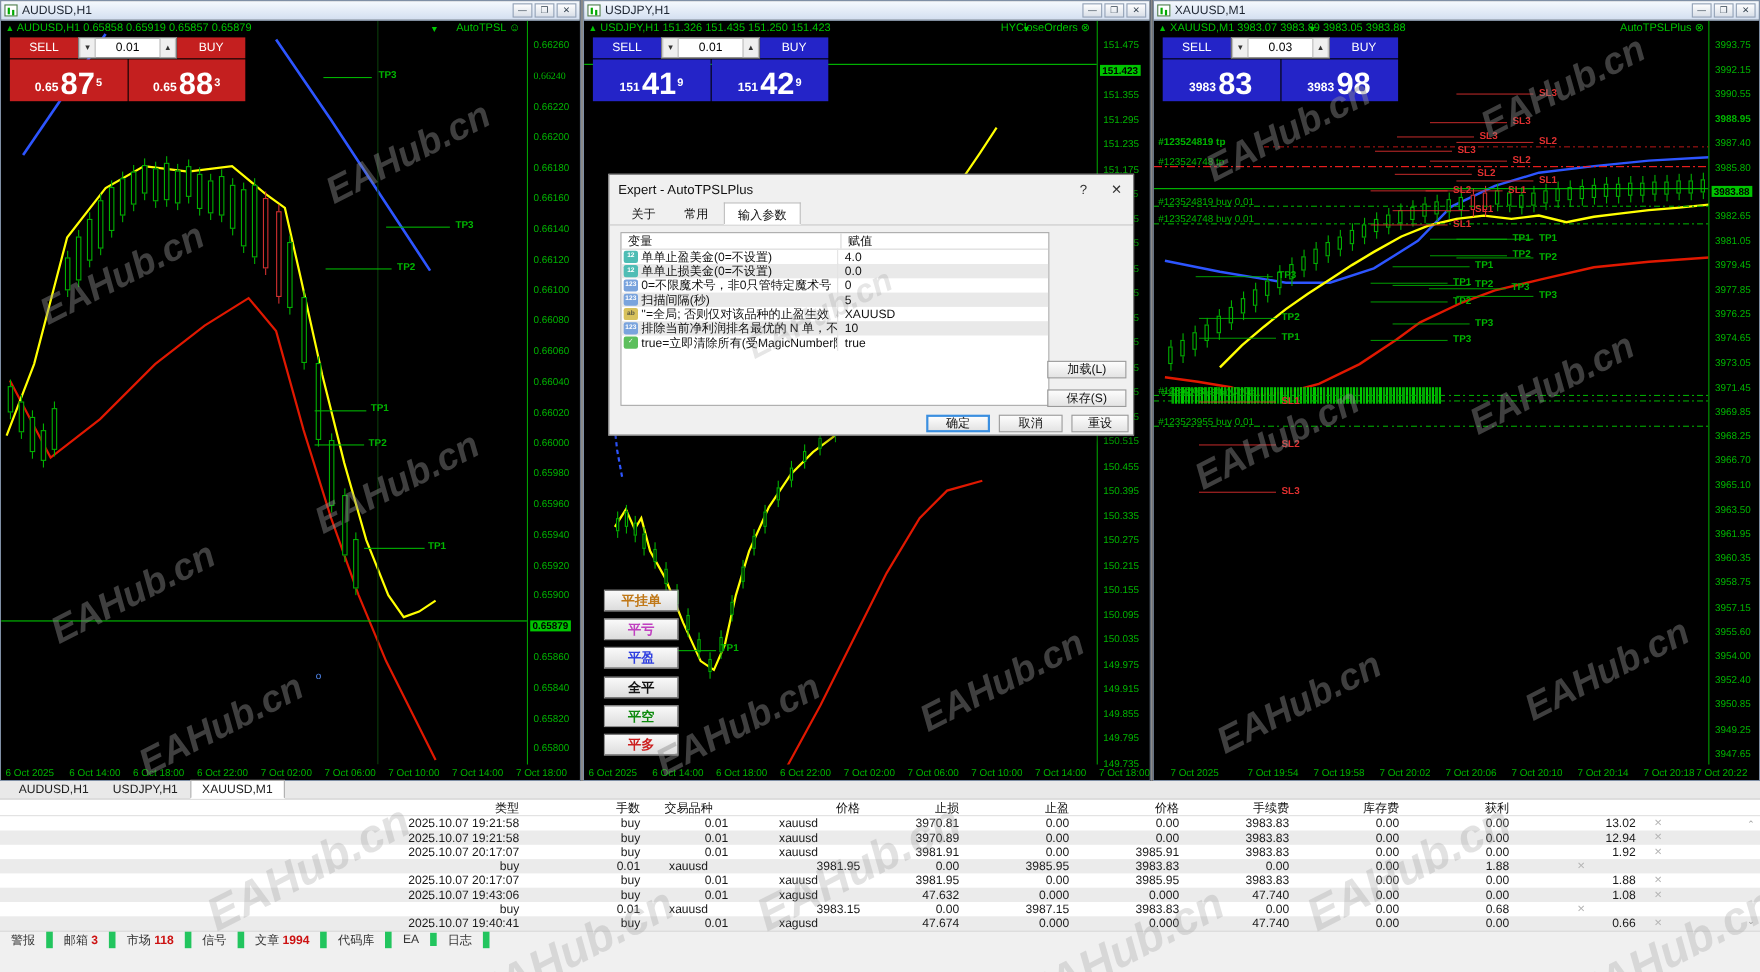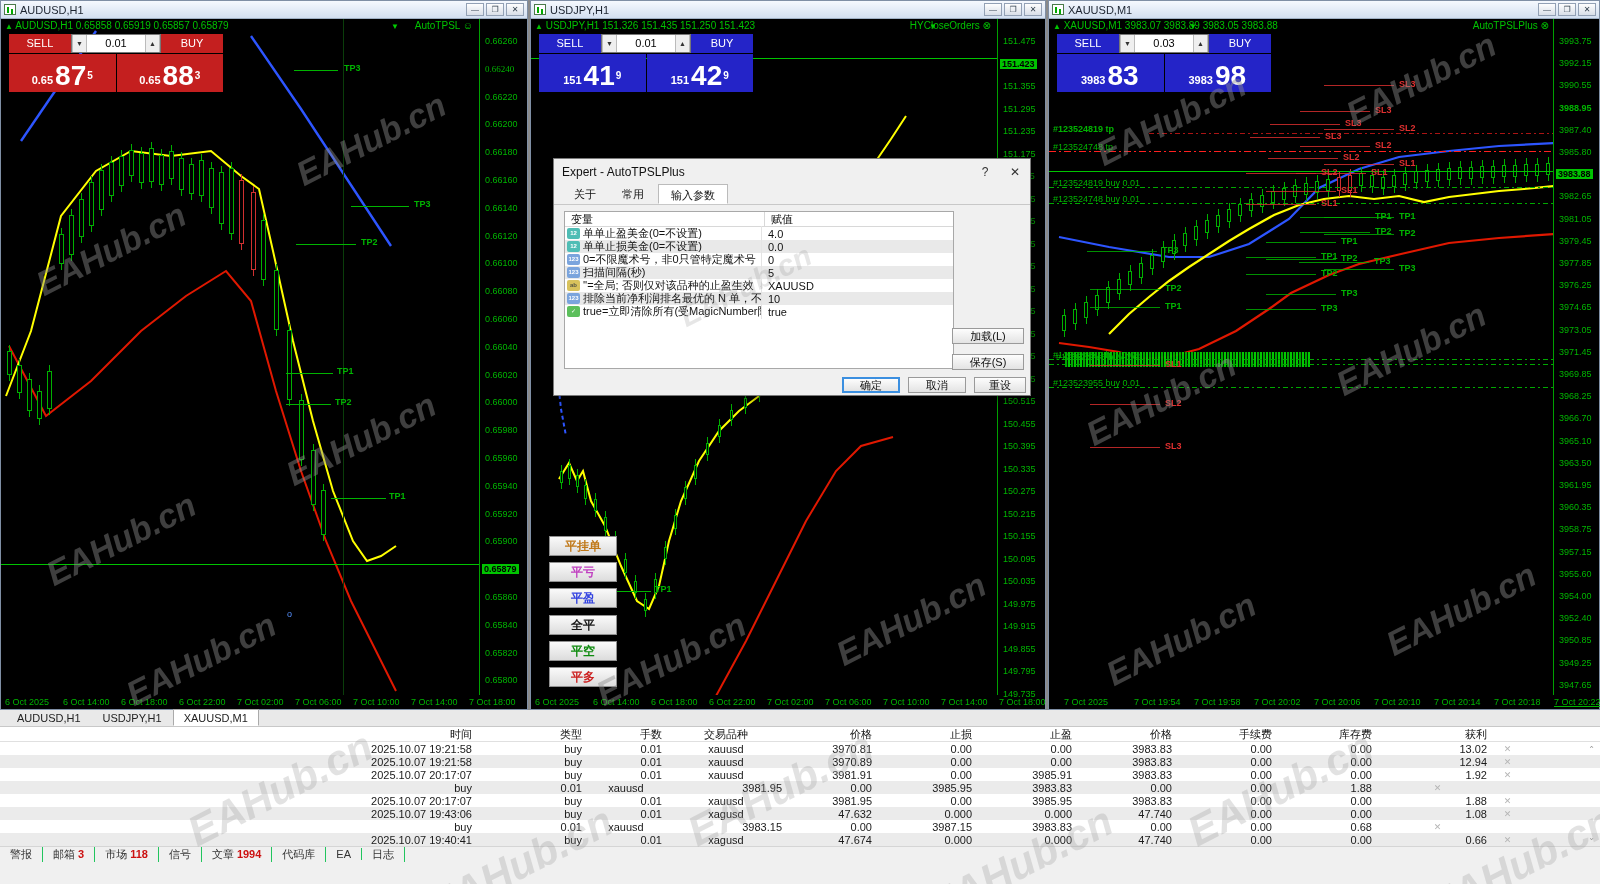--- a/index.html
+++ b/index.html
@@ -100,21 +100,21 @@
   .throw { display:grid; grid-template-columns:480px 110px 80px 120px 90px 100px 100px 100px 100px 100px 115px 25px;
     height:13px; font-size:11px; color:#1a1a1a; align-items:center; }
   .throw.head { height:15px; border-bottom:1px solid #e0e0e0; color:#111; }
   .throw.alt { background:#ebebeb; }
   .tc { text-align:right; padding-right:8px; white-space:nowrap; }
   .tc.c { text-align:center; }
   .xic { color:#b5b5b5; font-size:9px; text-align:center; }
   .scrA { position:absolute; right:5px; font-size:8px; color:#999; }
   .sbar { position:absolute; left:0; top:136px; width:1600px; height:15px; background:#f0f0f0;
     border-top:1px solid #d5d5d5; display:flex; align-items:center; font-size:11px; color:#333; }
-  .sit { padding:0 10px; border-right:1px solid #22c55e; white-space:nowrap; }
+  .sit { padding:0 10px; border-right:6px solid #22c55e; white-space:nowrap; }
   .sit .badge { color:#cc1111; font-weight:bold; margin-left:3px; }
 
   
   .wm { position:absolute; font-size:34px; font-weight:bold; font-style:italic; color:rgba(140,140,140,.45);
     transform:rotate(-27deg); white-space:nowrap; pointer-events:none; z-index:6; }
   .wm.lt { color:rgba(150,150,150,.28); font-size:42px; z-index:8; }
   .wm.dlgwm { font-size:30px; color:rgba(130,130,130,.20); z-index:21; }
 </style>
 </head>
 <body>
@@ -637,21 +637,21 @@
         </div>
       <div class="axis">
           <div class="tlab" style="left: 15px;">7 Oct 2025</div>
           <div class="tlab" style="left: 85px;">7 Oct 19:54</div>
           <div class="tlab" style="left: 145px;">7 Oct 19:58</div>
           <div class="tlab" style="left: 205px;">7 Oct 20:02</div>
           <div class="tlab" style="left: 265px;">7 Oct 20:06</div>
           <div class="tlab" style="left: 325px;">7 Oct 20:10</div>
           <div class="tlab" style="left: 385px;">7 Oct 20:14</div>
           <div class="tlab" style="left: 445px;">7 Oct 20:18</div>
-          <div class="tlab" style="left: 505px; text-decoration: underline;">7 Oct 20:22</div>
+          <div class="tlab" style="left: 493px;">7 Oct 20:22</div>
         </div>
     </div>
   </div>
 
   <div class="dialog">
     <div class="dlg-title">
       <span>Expert - AutoTPSLPlus</span>
       <span class="sp"></span>
       <span class="dlg-hb">?</span>
       <span class="dlg-hb">✕</span>
@@ -713,21 +713,20 @@
   </div>
 
   <div id="bottom">
     <div class="btabs" id="btabs">
         <div class="btab">AUDUSD,H1</div>
         <div class="btab">USDJPY,H1</div>
         <div class="btab on">XAUUSD,M1</div>
       </div>
     <div class="ttable">
       <div class="throw head" id="thead">
-          <span class="tc">时间</span>
           <span class="tc">类型</span>
           <span class="tc">手数</span>
           <span class="tc c">交易品种</span>
           <span class="tc">价格</span>
           <span class="tc">止损</span>
           <span class="tc">止盈</span>
           <span class="tc">价格</span>
           <span class="tc">手续费</span>
           <span class="tc">库存费</span>
           <span class="tc">获利</span>

